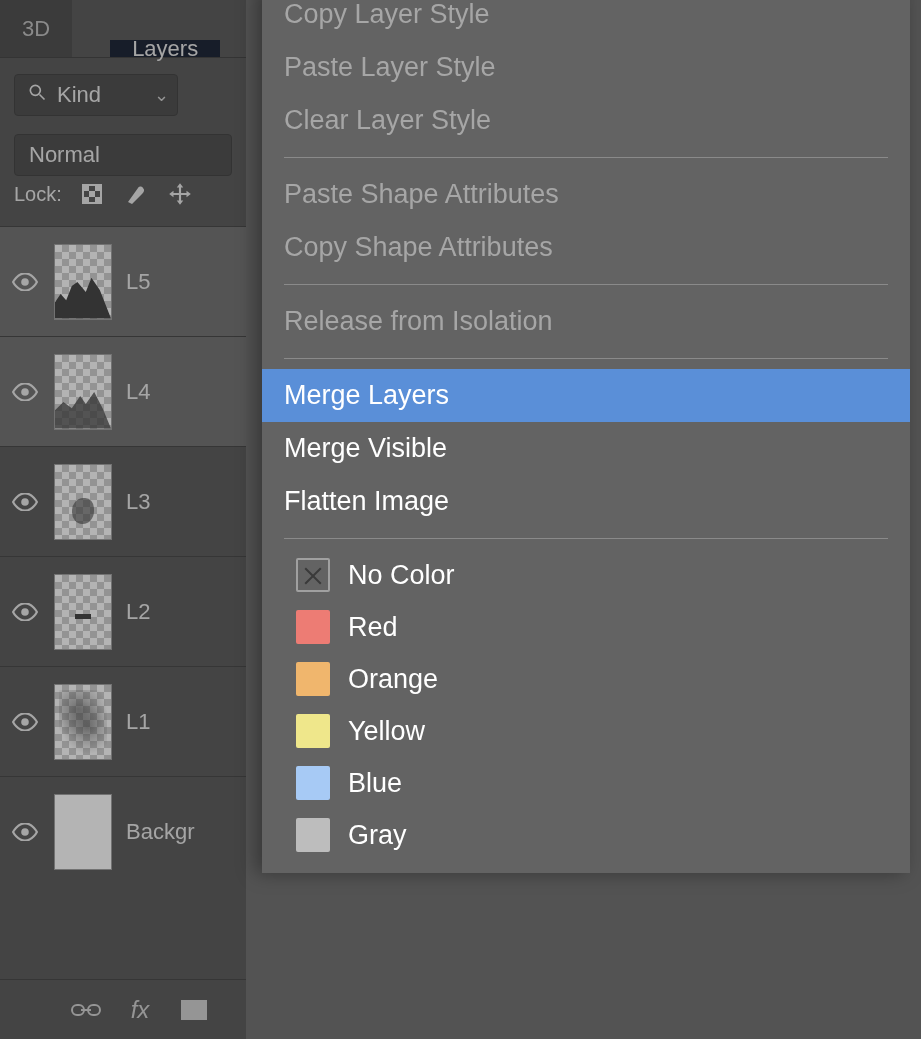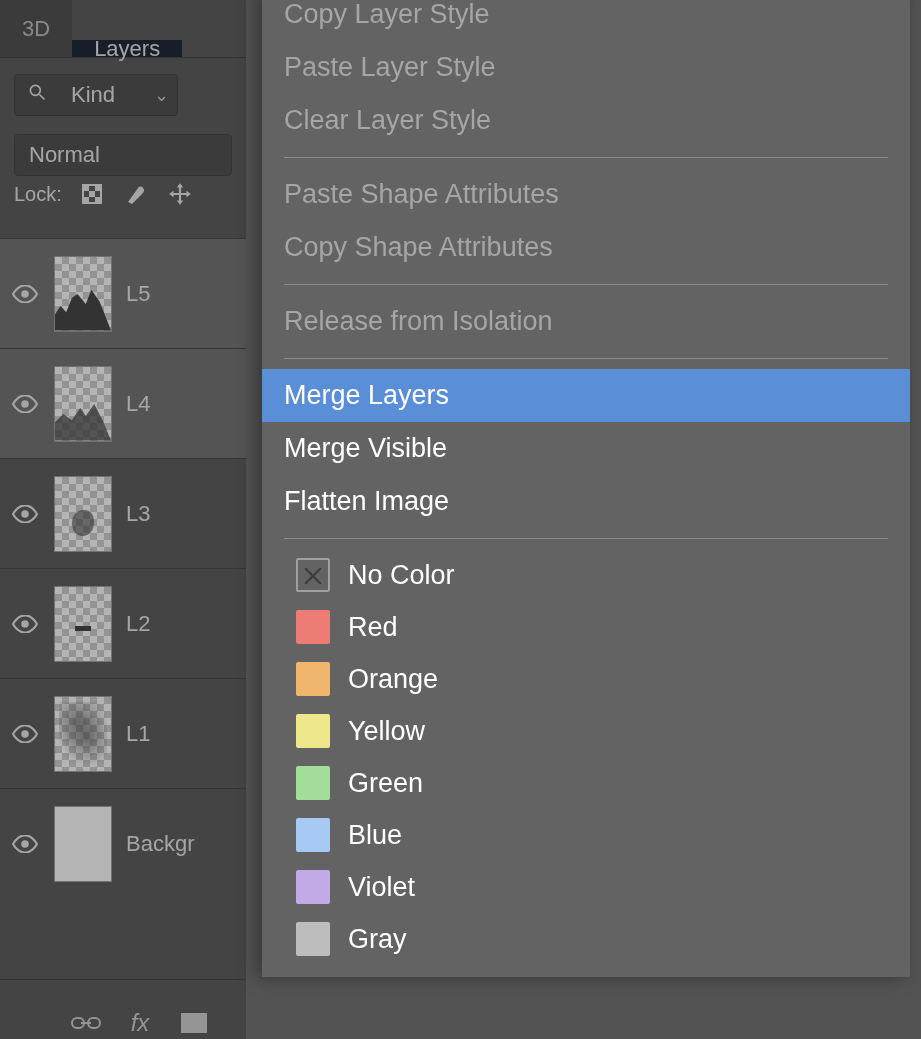--- a/index.html
+++ b/index.html
@@ -11,20 +11,21 @@
     left: 0; top: 0;
     width: 246px;
     height: 1039px;
     background: #535353;
     color: #d8d8d8;
   }
   .tabs {
     display: flex;
     height: 58px;
     border-bottom: 1px solid #3b3b3b;
+    gap: 38px;
   }
   .tab {
     display:flex; align-items:center; justify-content:center;
     padding: 0 22px;
     font-size: 22px;
     color: #bfbfbf;
     background: #454545;
     cursor: pointer;
   }
   .tab.active {
@@ -40,21 +41,21 @@
   .filter-box {
     display:flex; align-items:center;
     height: 42px;
     width: 164px;
     background: #454545;
     border: 1px solid #3a3a3a;
     border-radius: 4px;
     padding: 0 12px;
     color: #e8e8e8;
     font-size: 22px;
-    gap: 24px;
+    gap: 10px;
     position: relative;
   }
   .filter-box .chev {
     position:absolute; right:8px; top:50%; transform:translateY(-50%);
     font-size: 18px; color:#cfcfcf;
   }
 
   .blend-row {
     margin: 18px 14px 0 14px;
   }
@@ -71,21 +72,21 @@
 
   .lock-row {
     display:flex; align-items:center; gap:16px;
     margin: 4px 0 0 14px;
     font-size: 20px;
     color:#e8e8e8;
   }
   .lock-row .ico { width:28px; height:28px; display:flex; align-items:center; justify-content:center; }
   .lock-row svg { fill:#e8e8e8; }
 
-  .layers-list { margin-top: 30px; }
+  .layers-list { margin-top: 18px; }
   .layer-row {
     display:flex; align-items:center;
     height: 110px;
     border-top: 1px solid #3e3e3e;
     padding: 0 0 0 10px;
     gap: 14px;
   }
   .layer-row.selected { background:#6c6c6c; }
   .eye { width:30px; display:flex; justify-content:center; }
   .eye svg { fill:#e8e8e8; }
@@ -112,21 +113,21 @@
   .thumb .blob.v3 { left:30%; right:30%; bottom:20%; height:35%; border-radius:50% 40% 50% 45%; opacity:.6;}
   .thumb .blob.v2 { left:35%; right:35%; bottom:40%; height:6%; }
   .thumb .smoke { position:absolute; inset:8%; background:radial-gradient(circle at 40% 30%, rgba(60,60,60,.55), transparent 55%), radial-gradient(circle at 60% 60%, rgba(60,60,60,.5), transparent 55%); }
 
   .layer-name { font-size: 22px; color:#e8e8e8; }
 
   .footer {
     position:absolute; left:0; bottom:0; right:0;
     height: 60px;
     border-top:1px solid #3e3e3e;
-    display:flex; align-items:flex-end;
+    display:flex; align-items:center;
     padding-left: 70px;
     gap: 22px;
     color:#cfcfcf;
   }
   .footer .ico { width:32px; height:32px; display:flex; align-items:center; justify-content:center; }
 
   
   .dim {
     position:absolute; left:0; top:0; width:246px; height:1039px;
     background: rgba(40,40,40,0.35);
@@ -358,28 +359,20 @@
   </div>
   <div class="color-item">
     <span class="swatch" style="background:#f0b66d"></span>
     <span>Orange</span>
   </div>
   <div class="color-item">
     <span class="swatch" style="background:#efe78b"></span>
     <span>Yellow</span>
   </div>
   <div class="color-item">
-    <span class="swatch" style="background:#a2dd9a"></span>
-    <span>Green</span>
-  </div>
-  <div class="color-item">
     <span class="swatch" style="background:#a7caf5"></span>
     <span>Blue</span>
   </div>
   <div class="color-item">
-    <span class="swatch" style="background:#c2aae6"></span>
-    <span>Violet</span>
-  </div>
-  <div class="color-item">
     <span class="swatch" style="background:#bdbdbd"></span>
     <span>Gray</span>
   </div>
 </div>
 
 </body></html>

